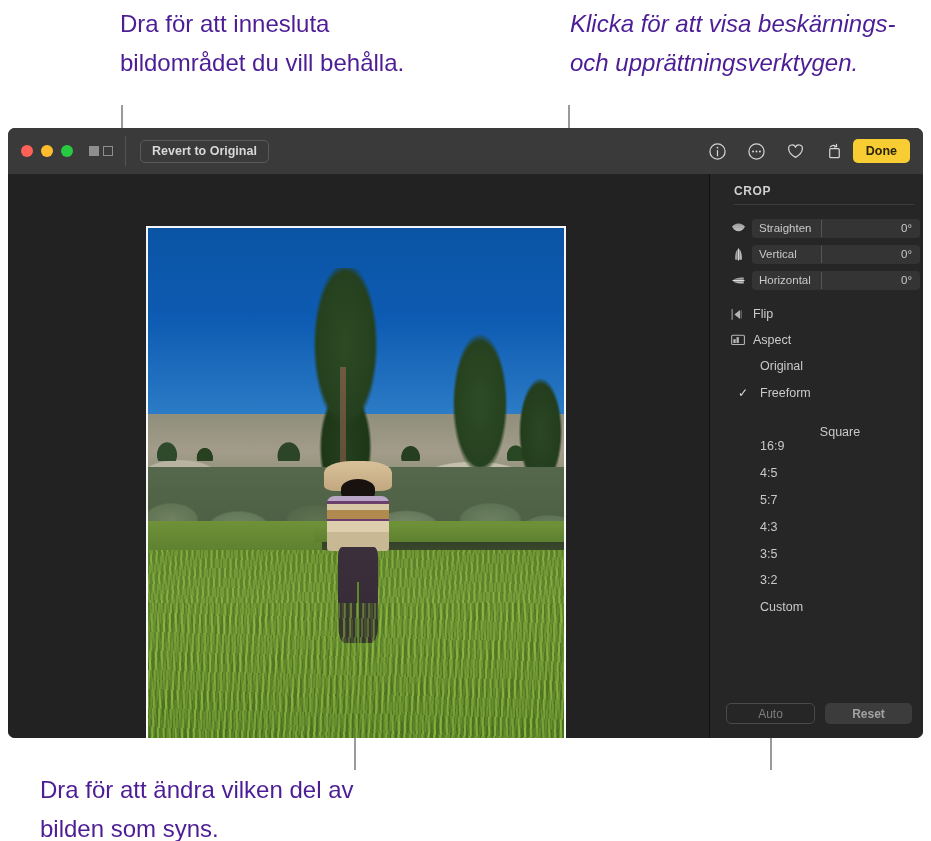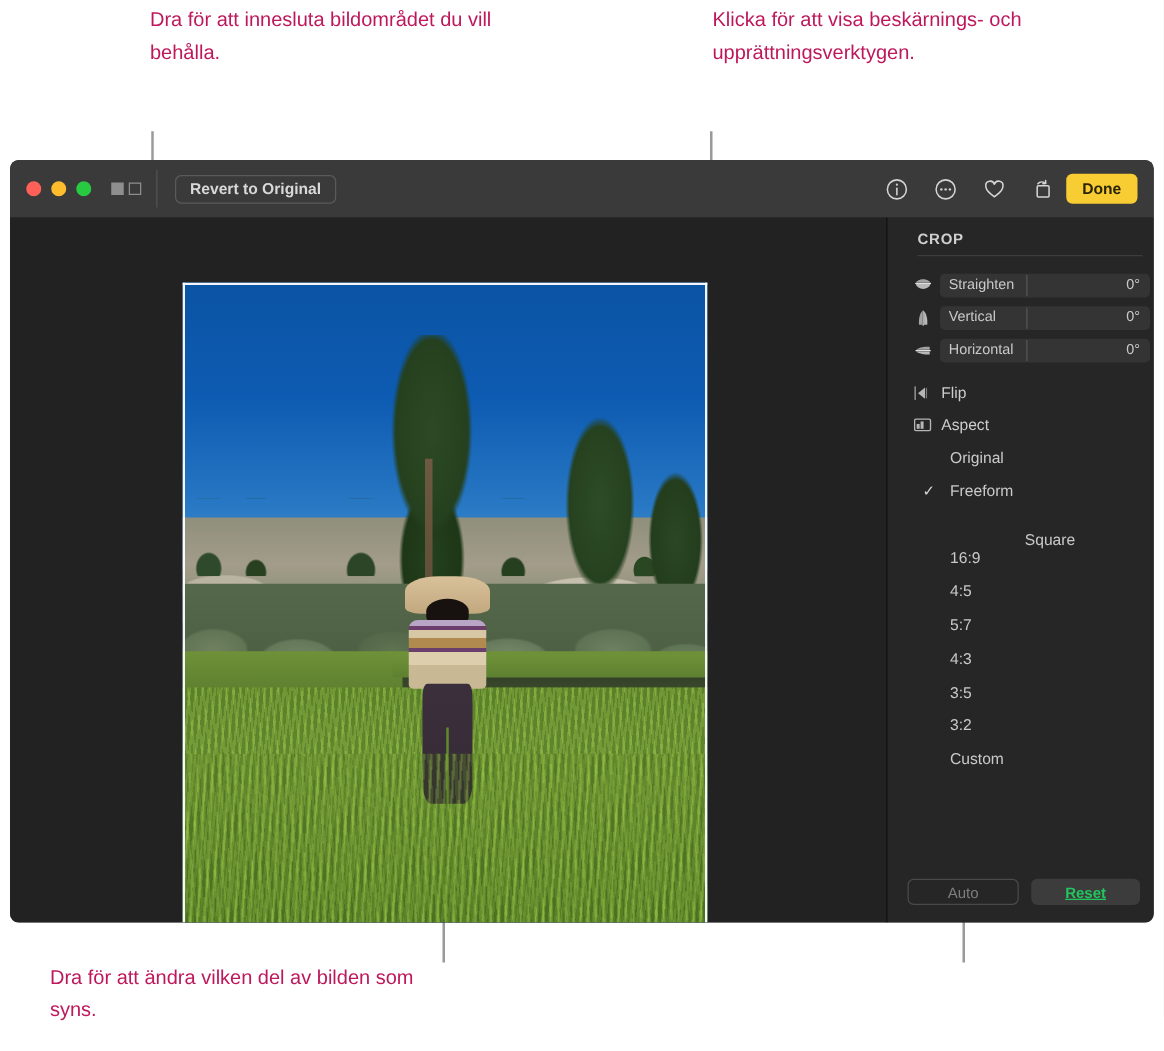--- a/index.html
+++ b/index.html
@@ -7,27 +7,27 @@
     width: 931px; height: 841px;
     background: #ffffff;
     font-family: "Liberation Sans", sans-serif;
     overflow: hidden;
   }
   #root { position: relative; width: 931px; height: 841px; background: #fff; }
 
   
   .callout {
     position: absolute;
-    color: #be185d;
-    font-size: 16px;
-    line-height: 26px;
+    color: #4c1d95;
+    font-size: 24px;
+    line-height: 39px;
     white-space: pre-line;
   }
   #callout-tl { left: 120px; top: 4px; width: 300px; text-align: left; }
-  #callout-tr { left: 570px; top: 4px; width: 340px; text-align: left; }
+  #callout-tr { left: 570px; top: 4px; width: 340px; text-align: left; font-style: italic; }
   #callout-bl { left: 40px; top: 770px; width: 320px; text-align: left; }
   #callout-br { left: 480px; top: 770px; width: 300px; text-align: center; }
 
   .leader {
     position: absolute;
     background: #9a9a9a;
   }
   .leader.v { width: 2px; }
   .leader.h { height: 2px; }
 
@@ -283,21 +283,21 @@
     position: absolute; left: 16px; bottom: 14px; width: 186px;
     display: flex; gap: 10px;
   }
   .sb-btn {
     flex: 1; height: 21px;
     border-radius: 5px;
     font-size: 12px;
     display: flex; align-items: center; justify-content: center;
   }
   #auto-btn { border: 1px solid #4a4a4a; color: #7e7e7e; background: transparent; }
-  #reset-btn { background: #3c3c3c; color: #22c55e; font-weight: bold; text-decoration: underline; }
+  #reset-btn { background: #3c3c3c; color: #a3a3a3; font-weight: bold; }
 </style>
 </head>
 <body>
 
 <div id="root">
 
   <div class="callout" id="callout-tl">Dra för att innesluta bildområdet du vill behålla.</div>
   <div class="callout" id="callout-tr">Klicka för att visa beskärnings- och upprättningsverktygen.</div>
   <div class="callout" id="callout-bl">Dra för att ändra vilken del av bilden som syns.</div>
 

